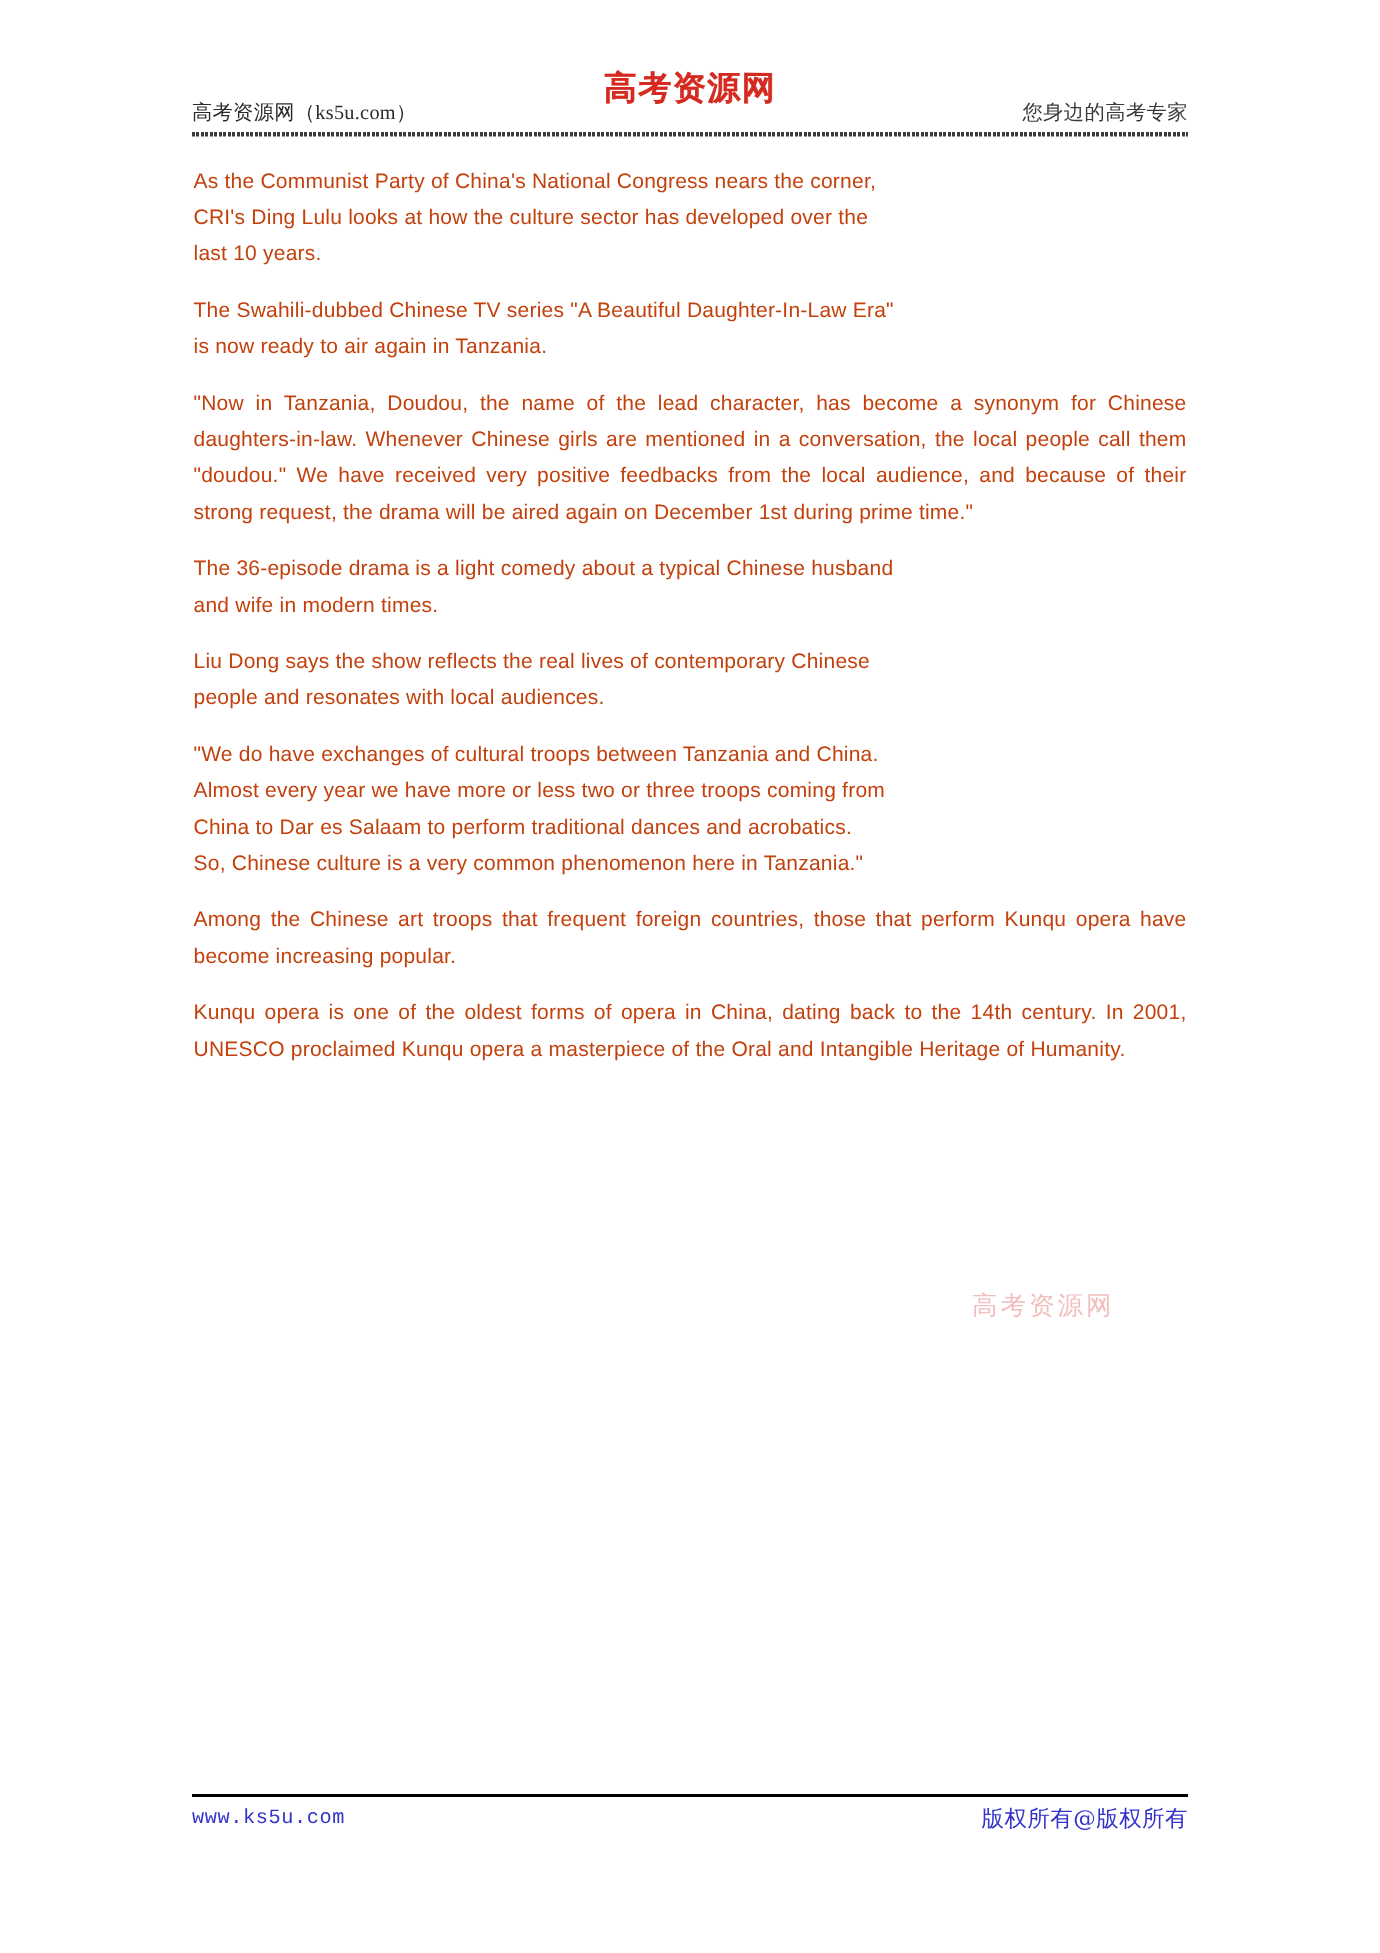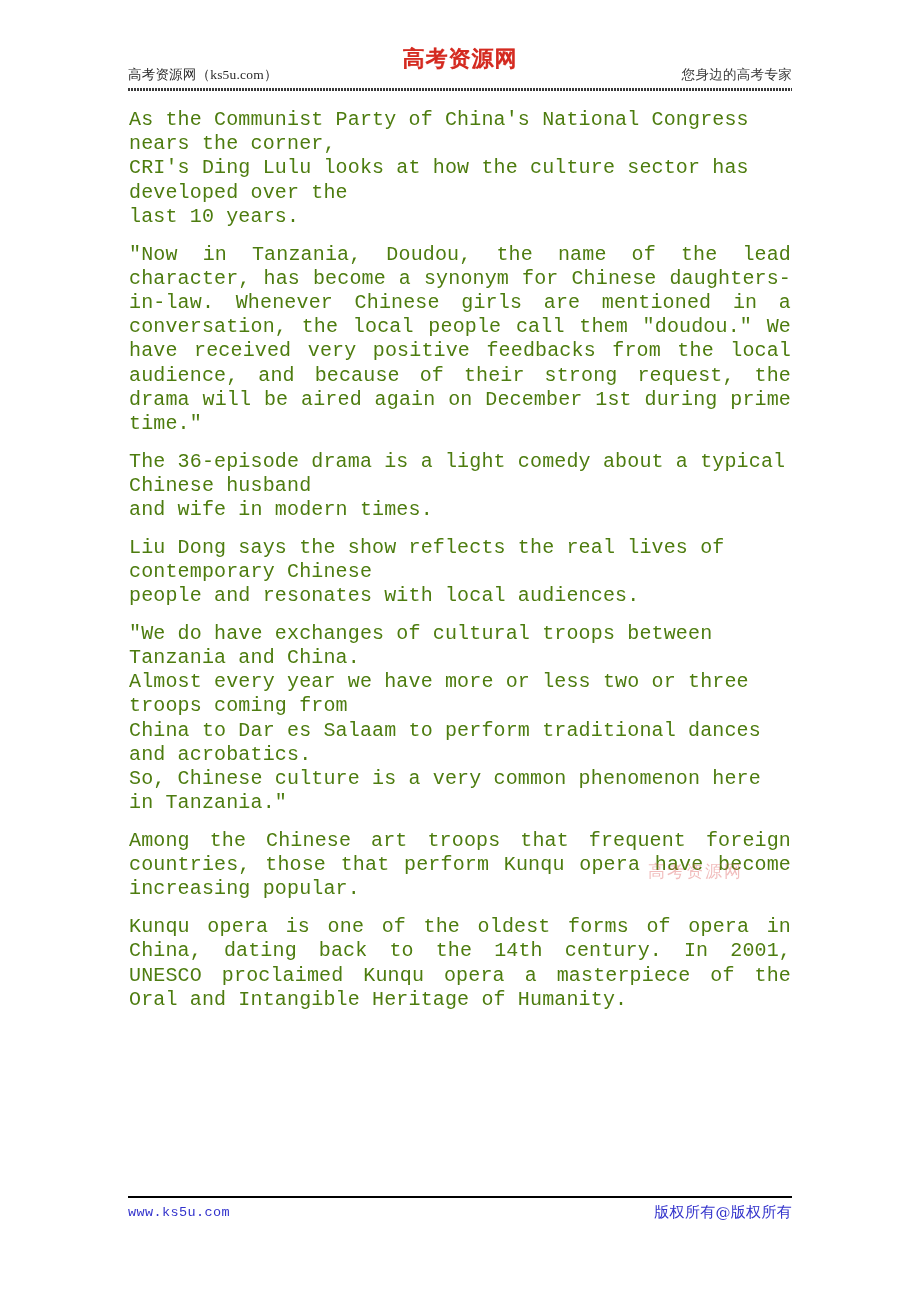--- a/index.html
+++ b/index.html
@@ -83,24 +83,24 @@
   }
 
   
   .content {
     position: absolute;
     left: 129px;
     top: 108px;
     width: 662px;
   }
   .para {
-    font-family: Liberation Mono, monospace;
-    font-size: 20px;
+    font-family: Liberation Sans, sans-serif;
+    font-size: 14px;
     line-height: 24.2px;
-    color: #4d7c0f;
+    color: #c2410c;
     margin: 0 0 13.5px 0;
     letter-spacing: 0.15px;
     white-space: pre-wrap;
   }
   .para.justified {
     text-align: justify;
     text-align-last: left;
     white-space: normal;
   }
 
@@ -170,20 +170,22 @@
       <div class="header-logo">高考资源网</div>
       <div class="header-right">您身边的高考专家</div>
     </div>
   </div>
   <div class="header-rule"></div>
 
   <div class="content">
     <p class="para">As the Communist Party of China's National Congress nears the corner,
 CRI's Ding Lulu looks at how the culture sector has developed over the
 last 10 years.</p>
+    <p class="para">The Swahili-dubbed Chinese TV series "A Beautiful Daughter-In-Law Era"
+is now ready to air again in Tanzania.</p>
     <p class="para justified">"Now in Tanzania, Doudou, the name of the lead character, has become a synonym for Chinese daughters-in-law. Whenever Chinese girls are mentioned in a conversation, the local people call them "doudou." We have received very positive feedbacks from the local audience, and because of their strong request, the drama will be aired again on December 1st during prime time."</p>
     <p class="para">The 36-episode drama is a light comedy about a typical Chinese husband
 and wife in modern times.</p>
     <p class="para">Liu Dong says the show reflects the real lives of contemporary Chinese
 people and resonates with local audiences.</p>
     <p class="para">"We do have exchanges of cultural troops between Tanzania and China.
 Almost every year we have more or less two or three troops coming from
 China to Dar es Salaam to perform traditional dances and acrobatics.
 So, Chinese culture is a very common phenomenon here in Tanzania."</p>
     <p class="para justified">Among the Chinese art troops that frequent foreign countries, those that perform Kunqu opera have become increasing popular.</p>

